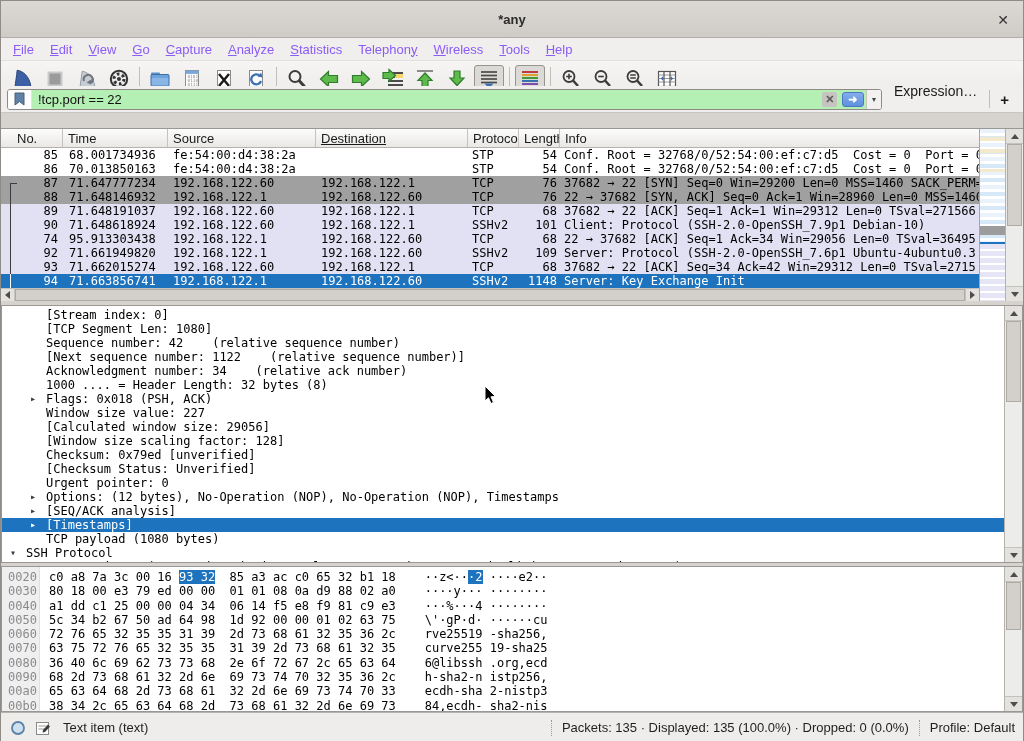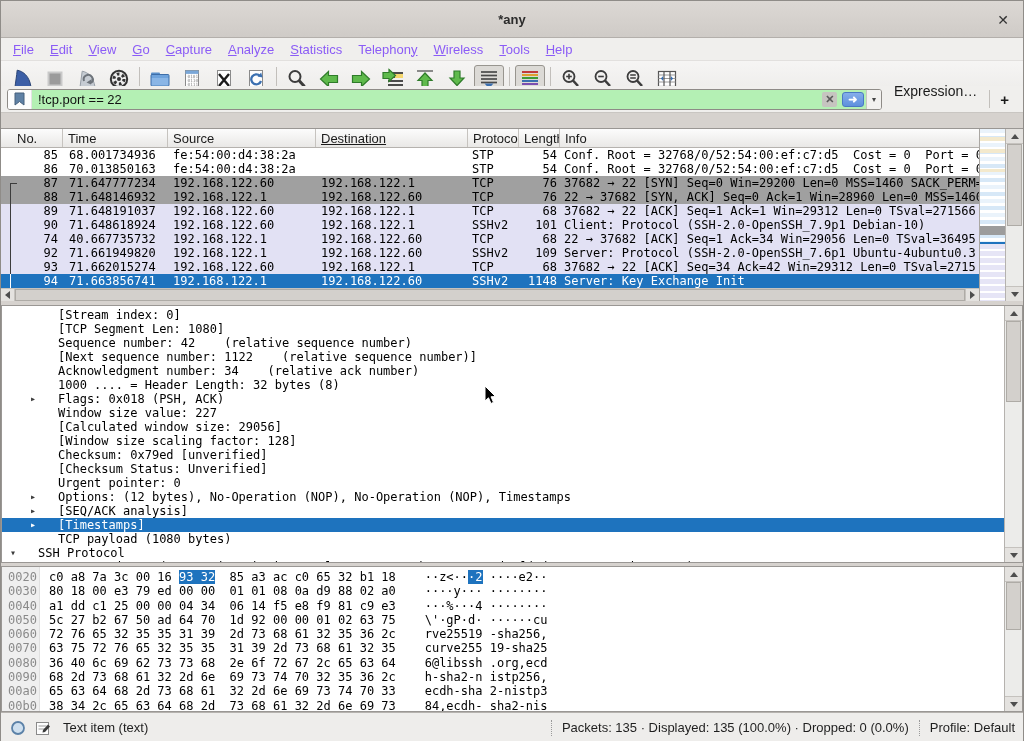--- a/index.html
+++ b/index.html
@@ -103,21 +103,21 @@
   .tri-right{width:0;height:0;border-top:4px solid transparent;border-bottom:4px solid transparent;border-left:5px solid #4d4d4d;}
 
   
   #split1{position:absolute;top:300px;left:0;right:0;height:4px;background:#d6d2ce;}
   #split2{position:absolute;top:562px;left:0;right:0;height:3px;background:#d6d2ce;}
 
   
   #details{position:absolute;top:304px;left:0;right:0;height:258px;background:#fff;
     border:1px solid #9a9794;display:flex;}
   #d-content{flex:1;overflow:hidden;font-family:"DejaVu Sans Mono",monospace;font-size:12px;padding-top:2px;}
-  .d-line{height:14px;line-height:14px;display:flex;white-space:pre;color:#000;gap:12px;}
+  .d-line{height:14px;line-height:14px;display:flex;white-space:pre;color:#000;}
   .d-line.lvl1{padding-left:8px;}
   .d-line.lvl2{padding-left:28px;}
   .d-arrow{width:16px;flex-shrink:0;color:#3c3c3c;font-size:10px;text-align:left;}
   .d-line.sel{background:#1e73be;color:#fff;}
   .d-line.sel .d-arrow{color:#fff;}
 
   
   #hexpane{position:absolute;top:565px;left:0;right:0;height:146px;background:#fff;
     border:1px solid #9a9794;display:flex;}
   #x-content{flex:1;overflow:hidden;font-family:"DejaVu Sans Mono",monospace;font-size:12px;padding-top:3px;position:relative;}
@@ -508,21 +508,21 @@
             <span class="c-src">192.168.122.60</span>
             <span class="c-dst">192.168.122.1</span>
             <span class="c-proto">SSHv2</span>
             <span class="c-len">101</span>
             <span class="c-info">Client: Protocol (SSH-2.0-OpenSSH_7.9p1 Debian-10)</span>
           </div>
 
           <div class="prow i6 r-lav mk-line">
             <div class="marker"></div>
             <span class="c-no">74</span>
-            <span class="c-time">40.667735732</span>
+            <span class="c-time">95.913303438</span>
             <span class="c-src">192.168.122.1</span>
             <span class="c-dst">192.168.122.60</span>
             <span class="c-proto">TCP</span>
             <span class="c-len">68</span>
             <span class="c-info">22 → 37682 [ACK] Seq=1 Ack=34 Win=29056 Len=0 TSval=36495</span>
           </div>
 
           <div class="prow i7 r-lav mk-line">
             <div class="marker"></div>
             <span class="c-no">92</span>
@@ -718,21 +718,21 @@
           <span class="x-data"><span>80 18 00 e3 79 ed 00 00  01 01 08 0a d9 88 02 a0    </span><span class="hl"></span><span></span><span>····y··· ········</span><span class="hl"></span><span></span></span>
         </div>
 
         <div class="x-line i2">
           <span class="x-off">0040</span>
           <span class="x-data"><span>a1 dd c1 25 00 00 04 34  06 14 f5 e8 f9 81 c9 e3    </span><span class="hl"></span><span></span><span>···%···4 ········</span><span class="hl"></span><span></span></span>
         </div>
 
         <div class="x-line i3">
           <span class="x-off">0050</span>
-          <span class="x-data"><span>5c 27 b2 67 50 ad 64 70  1d 92 00 00 01 02 63 75    </span><span class="hl"></span><span></span><span>\'·gP·d· ······cu</span><span class="hl"></span><span></span></span>
+          <span class="x-data"><span>5c 34 b2 67 50 ad 64 98  1d 92 00 00 01 02 63 75    </span><span class="hl"></span><span></span><span>\'·gP·d· ······cu</span><span class="hl"></span><span></span></span>
         </div>
 
         <div class="x-line i4">
           <span class="x-off">0060</span>
           <span class="x-data"><span>72 76 65 32 35 35 31 39  2d 73 68 61 32 35 36 2c    </span><span class="hl"></span><span></span><span>rve25519 -sha256,</span><span class="hl"></span><span></span></span>
         </div>
 
         <div class="x-line i5">
           <span class="x-off">0070</span>
           <span class="x-data"><span>63 75 72 76 65 32 35 35  31 39 2d 73 68 61 32 35    </span><span class="hl"></span><span></span><span>curve255 19-sha25</span><span class="hl"></span><span></span></span>

